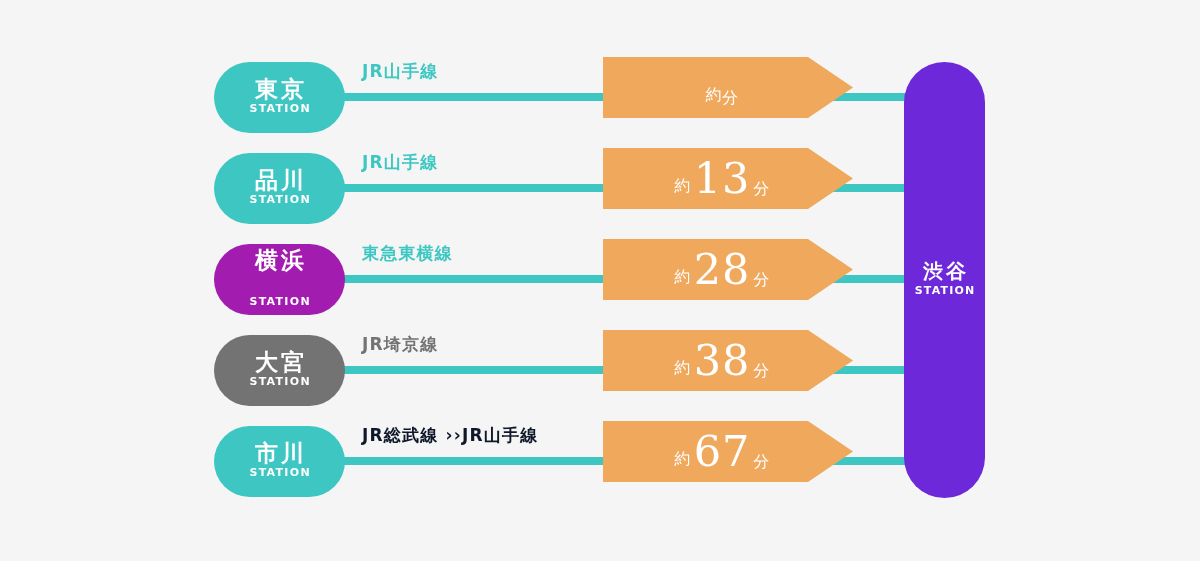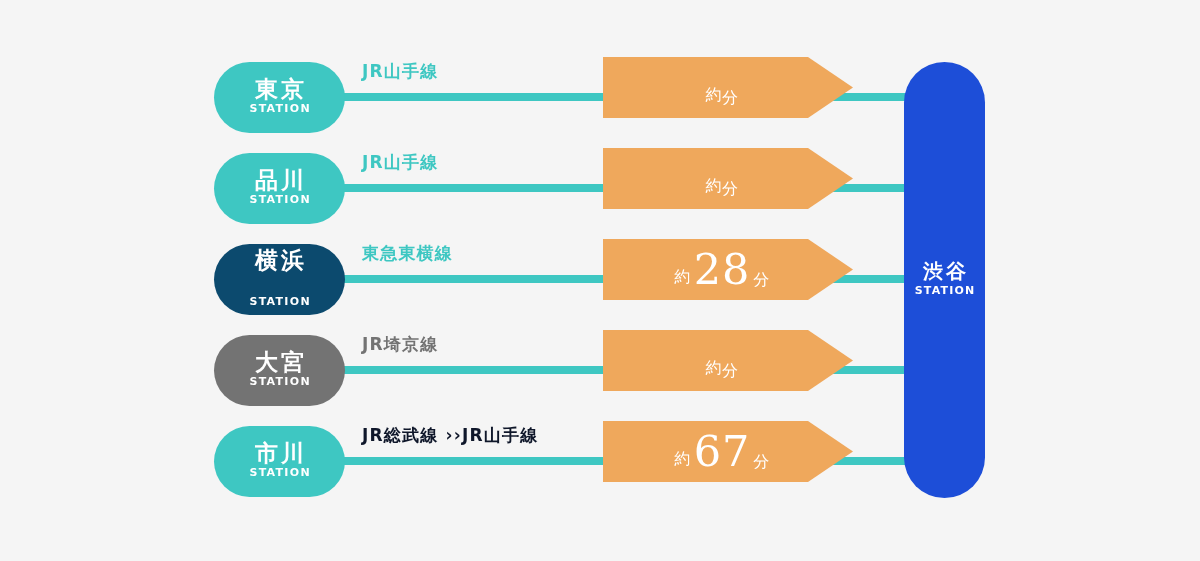--- a/index.html
+++ b/index.html
@@ -185,26 +185,27 @@
       <div class="route-row" style="top: 143px;">
         <div class="connector" style="background: rgb(62, 199, 194);"></div>
         <div class="station-pill" style="background: rgb(62, 199, 194);">
           <span class="station-name">品川</span>
           <span class="station-sub">STATION</span>
         </div>
         <div class="route-label" style="color: rgb(62, 199, 194);">JR山手線</div>
         <div class="duration-arrow" style="background: rgb(239, 168, 92);"></div>
         <div class="duration-text">
           <span class="dur-approx">約</span>
+          <span class="dur-number">13</span>
           <span class="dur-unit">分</span>
         </div>
       </div>
       <div class="route-row" style="top: 234px;">
         <div class="connector" style="background: rgb(62, 199, 194);"></div>
-        <div class="station-pill" style="background: #0c4a6e; gap: 22px;">
+        <div class="station-pill" style="background: #a21caf; gap: 22px;">
           <span class="station-name">横浜</span>
           <span class="station-sub">STATION</span>
         </div>
         <div class="route-label" style="color: rgb(62, 199, 194);">東急東横線</div>
         <div class="duration-arrow" style="background: rgb(239, 168, 92);"></div>
         <div class="duration-text">
           <span class="dur-approx">約</span>
           <span class="dur-number">28</span>
           <span class="dur-unit">分</span>
         </div>
@@ -212,37 +213,38 @@
       <div class="route-row" style="top: 325px;">
         <div class="connector" style="background: rgb(62, 199, 194);"></div>
         <div class="station-pill" style="background: #737373;">
           <span class="station-name">大宮</span>
           <span class="station-sub">STATION</span>
         </div>
         <div class="route-label" style="color: #737373;">JR埼京線</div>
         <div class="duration-arrow" style="background: rgb(239, 168, 92);"></div>
         <div class="duration-text">
           <span class="dur-approx">約</span>
+          <span class="dur-number">38</span>
           <span class="dur-unit">分</span>
         </div>
       </div>
       <div class="route-row" style="top: 416px; text-align: right;">
         <div class="connector" style="background: rgb(62, 199, 194);"></div>
         <div class="station-pill" style="background: rgb(62, 199, 194);">
           <span class="station-name">市川</span>
           <span class="station-sub">STATION</span>
         </div>
         <div class="route-label" style="color: #0f172a;">JR総武線 ››JR山手線</div>
         <div class="duration-arrow" style="background: rgb(239, 168, 92);"></div>
         <div class="duration-text">
           <span class="dur-approx">約</span>
           <span class="dur-number">67</span>
           <span class="dur-unit">分</span>
         </div>
       </div>
     </div>
 
-  <div class="destination-pill" style="background: #1d4ed8;">
+  <div class="destination-pill" style="background: #6d28d9;">
     <span class="dest-name">渋谷</span>
     <span class="dest-sub">STATION</span>
   </div>
 
 </div>
 
 </body></html>

